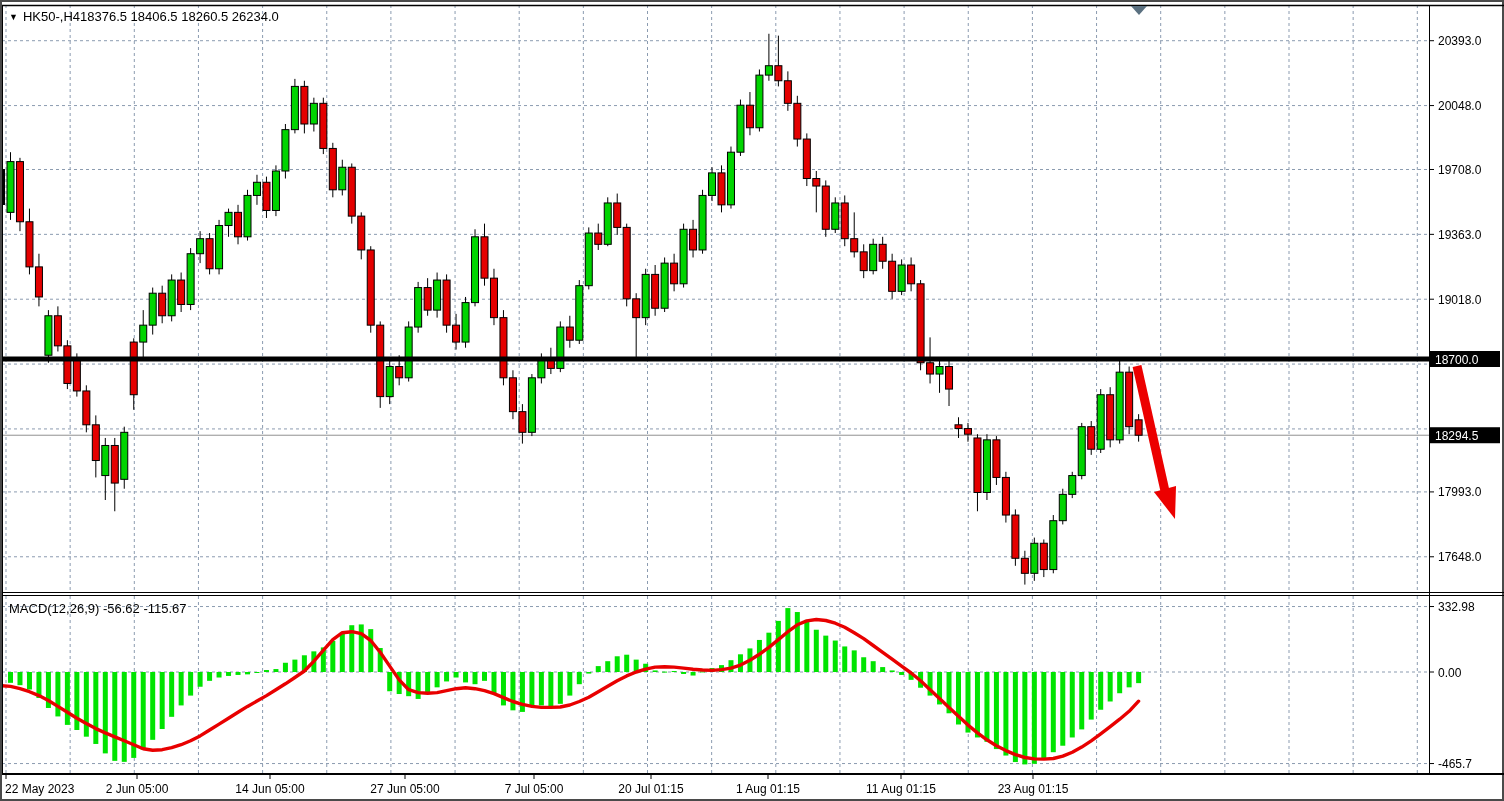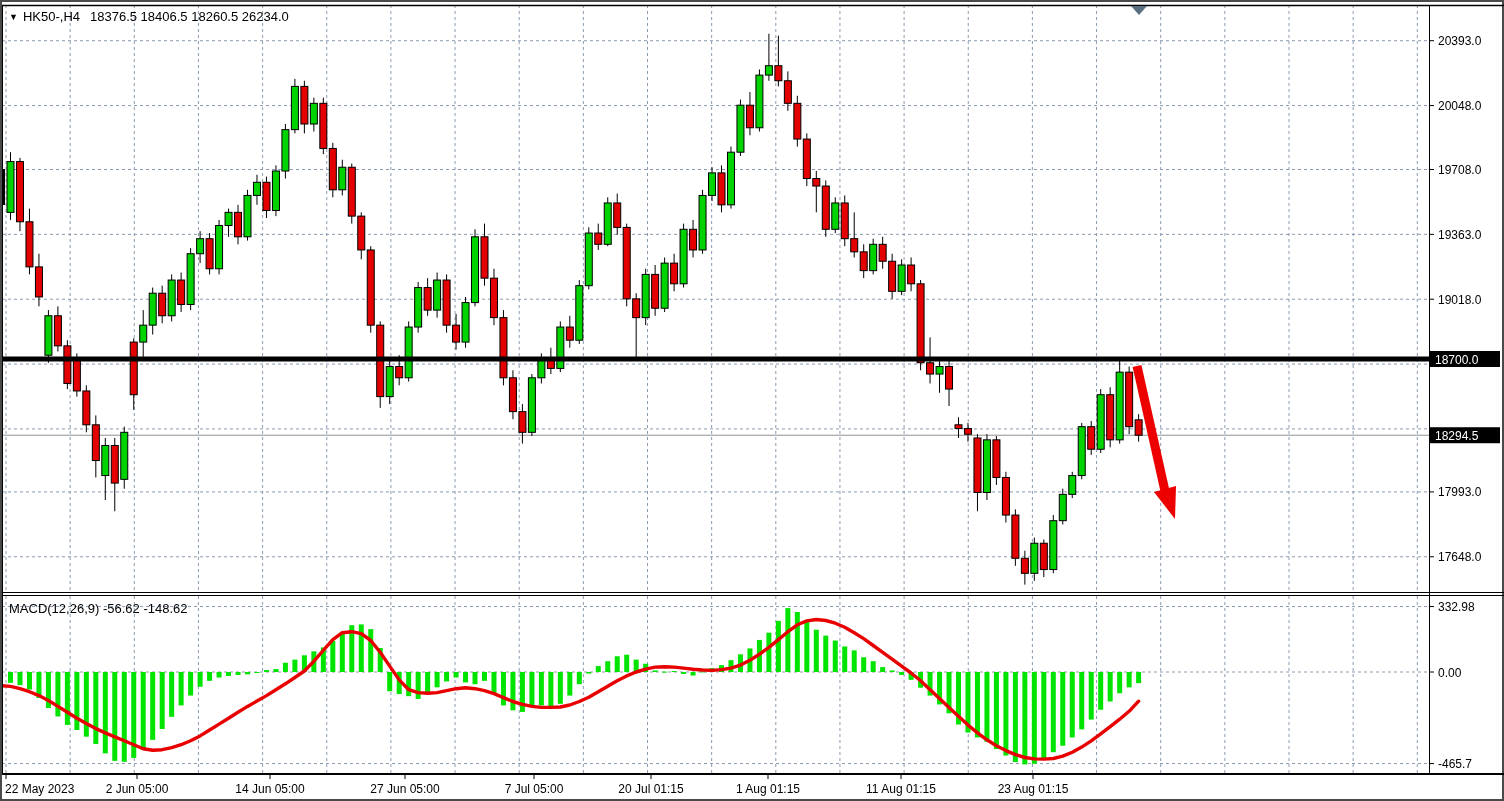--- a/index.html
+++ b/index.html
@@ -4,21 +4,21 @@
 <style>
   html,body{margin:0;padding:0;background:#ffffff;width:1504px;height:801px;overflow:hidden;}
   #window{position:relative;width:1504px;height:801px;background:#ffffff;
           border:2px solid #4a4a4a;box-sizing:border-box;
           font-family:"Liberation Sans",sans-serif;}
   #chart-svg{position:absolute;left:0;top:0;}
   svg text{font-family:"Liberation Sans",sans-serif;font-size:12px;fill:#000;}
   .overlay{position:absolute;color:#000;white-space:pre;}
   #title-overlay{left:7px;top:7px;font-size:13px;}
   #title-overlay .tri{font-size:9px;vertical-align:1px;margin-right:5px;}
-  #title-overlay .sym{margin-right:10px;}
+  #title-overlay .sym{margin-right:0;}
   #macd-overlay{left:7px;top:599px;font-size:13px;}
 </style>
 </head>
 <body>
 
 <div id="window">
   <svg id="chart-svg" width="1504" height="801">
       <line x1="0" y1="38.71600000000001" x2="1427" y2="38.71600000000001" stroke="#8b9bb0" stroke-width="1" stroke-dasharray="3,3"></line>
       <line x1="0" y1="103.576" x2="1427" y2="103.576" stroke="#8b9bb0" stroke-width="1" stroke-dasharray="3,3"></line>
       <line x1="0" y1="167.496" x2="1427" y2="167.496" stroke="#8b9bb0" stroke-width="1" stroke-dasharray="3,3"></line>
@@ -491,14 +491,14 @@
       <line x1="899" y1="772" x2="899" y2="777" stroke="#000" stroke-width="1"></line>
       <text x="1031" y="791" text-anchor="middle">23 Aug 01:15</text>
       <line x1="1031" y1="772" x2="1031" y2="777" stroke="#000" stroke-width="1"></line>
       <line x1="1135" y1="364" x2="1163" y2="489" stroke="#ec0000" stroke-width="9" stroke-linecap="butt"></line>
       <polygon points="1173,517 1174,484 1152,490" fill="#ec0000"></polygon>
       <polygon points="1129,4 1145,4 1137,13" fill="#5a7080"></polygon>
     </svg>
 
   <div class="overlay" id="title-overlay"><span class="tri">▼</span><span class="sym">HK50-,H4</span><span>18376.5 18406.5 18260.5 26234.0</span></div>
 
-  <div class="overlay" id="macd-overlay">MACD(12,26,9) -56.62 -148.62</div>
+  <div class="overlay" id="macd-overlay">MACD(12,26,9) -56.62 -115.67</div>
 </div>
 
 </body></html>

